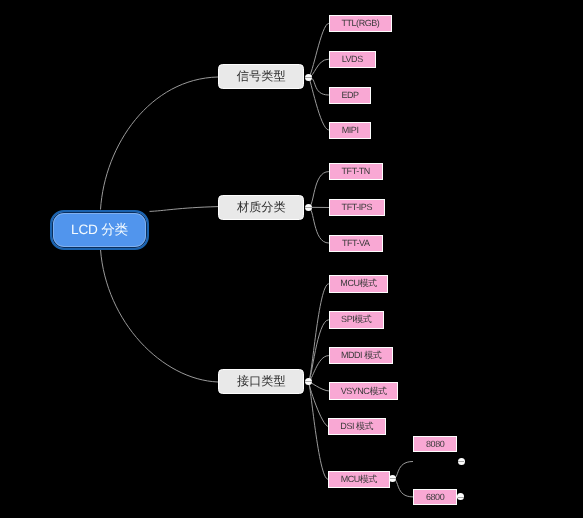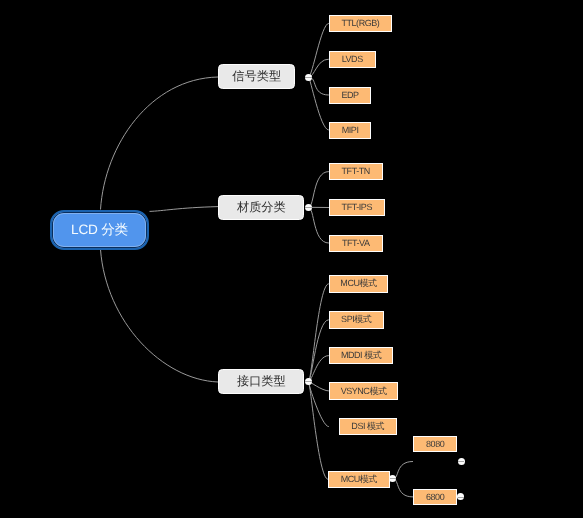--- a/index.html
+++ b/index.html
@@ -9,21 +9,21 @@
     font-family:"Liberation Sans",sans-serif;
     -webkit-font-smoothing:antialiased;text-rendering:geometricPrecision;
   }
   #canvas{position:relative;width:583px;height:518px;background:#000;transform:translateZ(0);}
   svg.links{position:absolute;left:0;top:0;width:583px;height:518px;pointer-events:none;}
   .node{position:absolute;box-sizing:border-box;display:flex;align-items:center;justify-content:center;white-space:nowrap;}
   .node>span{will-change:opacity;}
 
   
   .topic{
-    background:#fdba74;color:#3a3a3a;border-radius:0;border:1px solid #fdfdfd;
+    background:#f9a8d4;color:#3a3a3a;border-radius:0;border:1px solid #fdfdfd;
     font-size:9px;letter-spacing:-0.45px;line-height:1;
   }
   .main{
     background:#e9e9e9;color:#2e2e2e;border-radius:4.5px;border:1px solid #fdfdfd;
     font-size:12.2px;letter-spacing:0px;line-height:1;
   }
   .root{
     background:#5195ed;
     color:#f4fbff;border:2px solid #1a62ae;border-radius:14px;
     font-size:13.6px;letter-spacing:-0.2px;line-height:1;
@@ -61,21 +61,21 @@
 
       <path d="M392.9,478.8 C399.76,478.8 394.88,461.5 413,461.5"></path>
       <path d="M392.9,478.8 C399.76,478.8 394.88,496.9 413,496.9"></path>
     </g>
   </svg>
 
   <div class="node root" style="left:50px;top:209.5px;width:99px;height:40px;">
     <span>LCD 分类</span>
   </div>
 
-  <div class="node main" style="left:218.2px;top:64.2px;width:77px;height:24.5px;">
+  <div class="node main" style="left:218.2px;top:64.2px;width:86px;height:24.5px;">
     <span>信号类型</span>
   </div>
   <div class="toggle" style="left:305px;top:73.8px;">
       <i></i>
     </div>
 
   <div class="node topic" style="left:328.8px;top:14.7px;width:63.2px;height:17.4px;">
     <span>TTL(RGB)</span>
   </div>
   <div class="node topic" style="left:328.8px;top:50.7px;width:46.8px;height:17.4px;">
@@ -117,21 +117,21 @@
   </div>
   <div class="node topic" style="left:328.8px;top:311.2px;width:54.9px;height:17.4px;">
     <span>SPI模式</span>
   </div>
   <div class="node topic" style="left:328.8px;top:347px;width:64.6px;height:17.4px;">
     <span>MDDI 模式</span>
   </div>
   <div class="node topic" style="left:328.8px;top:382.4px;width:69.6px;height:17.4px;">
     <span>VSYNC模式</span>
   </div>
-  <div class="node topic" style="left:339px;top:418px;width:57.5px;height:17.4px;">
+  <div class="node topic" style="left:328px;top:418px;width:57.5px;height:17.4px;">
     <span>DSI 模式</span>
   </div>
   <div class="node topic" style="left:328px;top:470.6px;width:61.6px;height:17.4px;">
     <span>MCU模式</span>
   </div>
   <div class="toggle" style="left:389.4px;top:475px;">
       <i></i>
     </div>
 
   <div class="node topic" style="left:413px;top:436px;width:44.3px;height:16.4px;">

